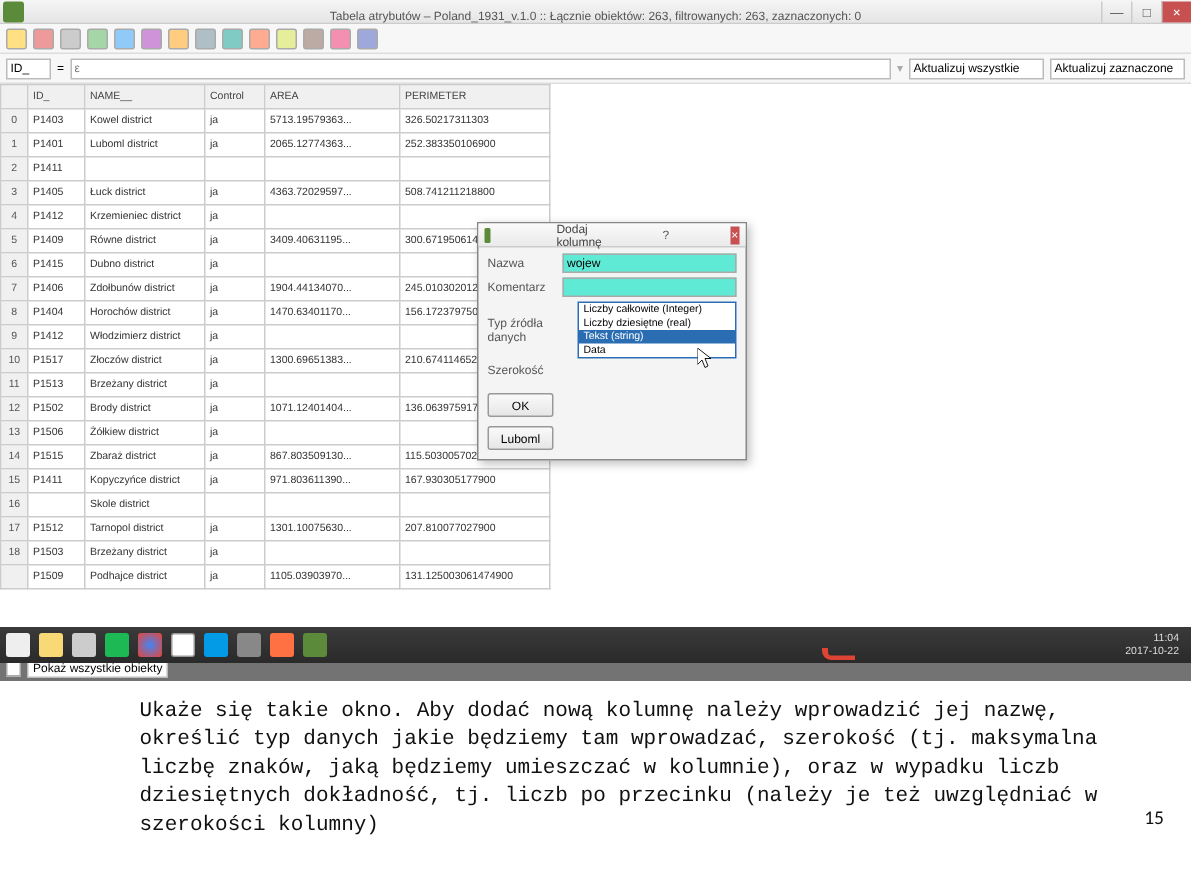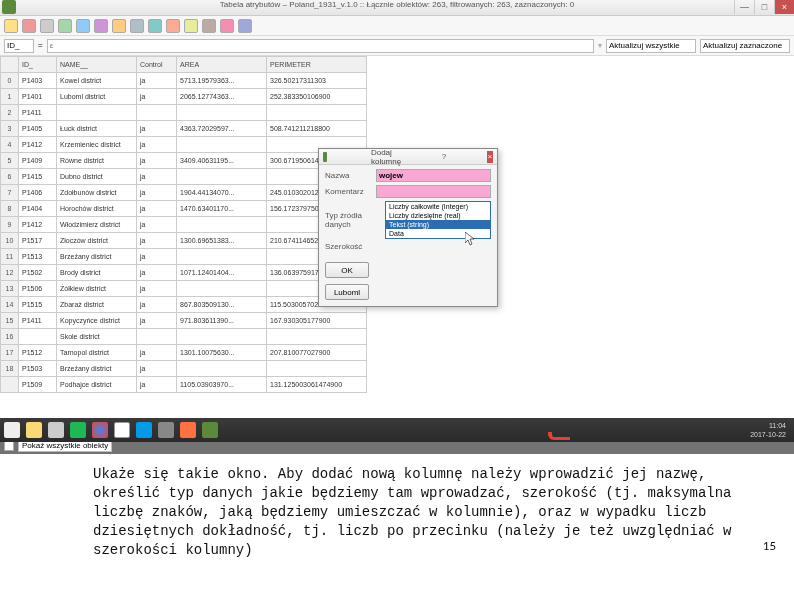--- a/index.html
+++ b/index.html
@@ -1,18 +1,18 @@
 <!DOCTYPE html>
 <html><head>
 <meta charset="utf-8">
 <style>
 * { margin: 0; padding: 0; box-sizing: border-box; font-family: Arial, sans-serif; }
 body { width: 794px; height: 595px; background: #fff; position: relative; overflow: hidden; }
 
-.title-bar { height: 16px; background: linear-gradient(#f5f5f5,#e5e5e5); display: flex; align-items: flex-start; border-bottom: 1px solid #ccc; font-size: 8px; position: relative; }
+.title-bar { height: 16px; background: linear-gradient(#f5f5f5,#e5e5e5); display: flex; align-items: flex-end; border-bottom: 1px solid #ccc; font-size: 8px; position: relative; }
 .title-bar .icon-q { width: 14px; height: 14px; margin-left: 2px; background: #5a8a3a; border-radius: 2px; }
 .title-bar .title-text { position: absolute; left: 50%; transform: translateX(-50%); color: #555; }
 .title-bar .win-controls { margin-left: auto; display: flex; }
 .title-bar .win-controls div { width: 20px; height: 14px; border-left: 1px solid #ccc; text-align: center; line-height: 14px; font-size: 9px; color: #555; }
 .title-bar .win-controls .close { background: #c75050; color: #fff; }
 
 .toolbar { height: 20px; background: #f7f7f7; border-bottom: 1px solid #ddd; display: flex; align-items: center; padding: 0 4px; gap: 4px; }
 .toolbar .tb-icon { width: 14px; height: 14px; border: 1px solid #aaa; border-radius: 2px; }
 .tb-i1{background:#ffe082}.tb-i2{background:#ef9a9a}.tb-i3{background:#ccc}.tb-i4{background:#a5d6a7}.tb-i5{background:#90caf9}
 .tb-i6{background:#ce93d8}.tb-i7{background:#ffcc80}.tb-i8{background:#b0bec5}.tb-i9{background:#80cbc4}.tb-i10{background:#ffab91}
@@ -42,21 +42,21 @@
 
 .dialog { position: absolute; left: 318px; top: 148px; width: 180px; background: #f4f4f4; border: 1px solid #888; box-shadow: 2px 2px 6px rgba(0,0,0,0.25); font-size: 8px; }
 .dialog .dlg-title { height: 16px; background: linear-gradient(#fafafa,#eaeaea); display: flex; align-items: center; padding: 0 4px; border-bottom: 1px solid #ccc; gap: 40px; }
 .dialog .dlg-title .dlg-icon { width: 10px; height: 10px; background: #5a8a3a; margin-right: 4px; border-radius: 1px; }
 .dialog .dlg-title .dlg-label { flex: 1; color: #444; }
 .dialog .dlg-title .dlg-help { width: 14px; text-align: center; color: #555; }
 .dialog .dlg-title .dlg-close { width: 16px; height: 12px; background: #c75050; color: #fff; text-align: center; line-height: 11px; font-size: 8px; }
 .dialog .dlg-body { padding: 4px 6px; }
 .dialog .dlg-row { display: flex; align-items: center; margin-bottom: 3px; }
 .dialog .dlg-row label { width: 60px; color: #555; }
-.dialog .dlg-row input, .dialog .sel-box { flex: 1; height: 13px; border: 1px solid #aaa; font-size: 8px; padding: 0 2px; background: #f9a8d4; font-weight: bold; }
+.dialog .dlg-row input, .dialog .sel-box { flex: 1; height: 13px; border: 1px solid #aaa; font-size: 8px; padding: 0 2px; background: #5eead4; }
 .dialog .dropdown { position: relative; flex: 1; }
 .dialog .dd-list { border: 1px solid #2a6db3; background: #fff; font-size: 7px; }
 .dialog .dd-list div { padding: 1px 3px; }
 .dialog .dd-list .sel { background: #2a6db3; color: #fff; }
 .dialog .dlg-buttons { display: flex; justify-content: flex-end; gap: 6px; padding: 4px 6px 6px; flex-direction: column; }
 .dialog .dlg-buttons button { width: 44px; height: 16px; font-size: 8px; border: 1px solid #999; background: linear-gradient(#fafafa,#e6e6e6); border-radius: 2px; cursor: pointer; }
 
 .cursor-arrow { position: absolute; left: 465px; top: 232px; width: 10px; height: 14px; pointer-events: none; }
 .red-dash { position: absolute; left: 548px; top: 432px; width: 22px; height: 8px; border-left: 4px solid #d43; border-bottom: 3px solid #d43; border-radius: 0 0 0 6px; }
 

